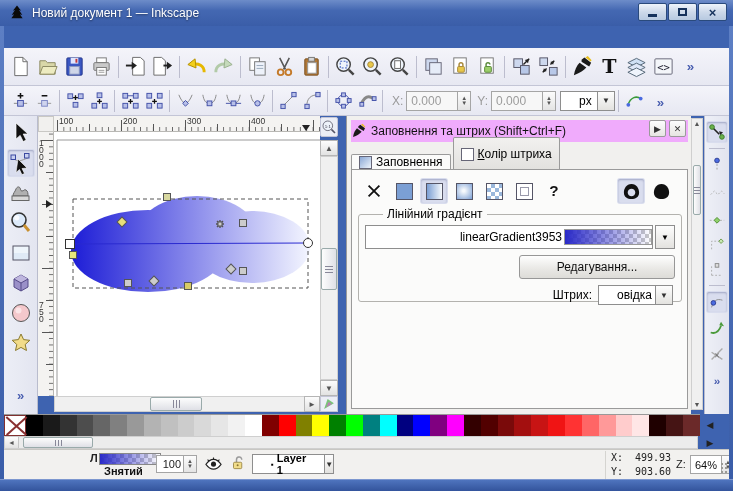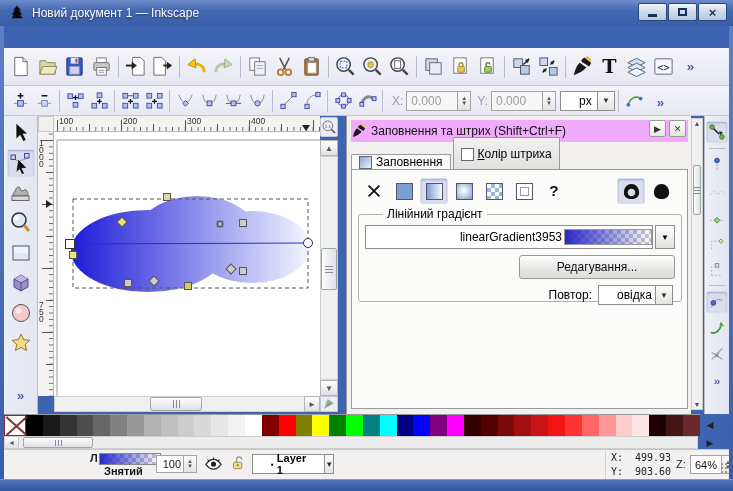--- a/index.html
+++ b/index.html
@@ -840,21 +840,21 @@
             <span id="gradient-preview" class="checker">
               <span class="grad-overlay" style="background:linear-gradient(to right,#2a2ac8,rgba(42,42,200,0))"></span>
             </span>
           </div>
           <div id="gradient-combo-arrow">▼</div>
         </div>
         <div class="gtk-button" style="left:160px;width:156px">
           <span>Редагування...</span>
         </div>
         <div id="repeat-row">
-          <span>Повтор:</span>
+          <span>Штрих:</span>
           <div class="combo" id="repeat-combo">
             <div class="cval" style="width:58px">овідка</div>
             <div class="carrow">▼</div>
           </div>
         </div>
       </div>
     </div>
   </div>
 
   <div id="dock-scrollbar">

